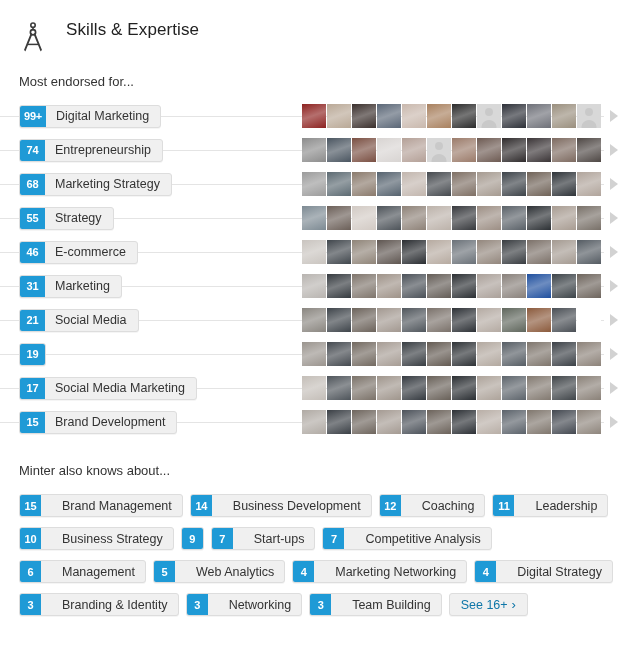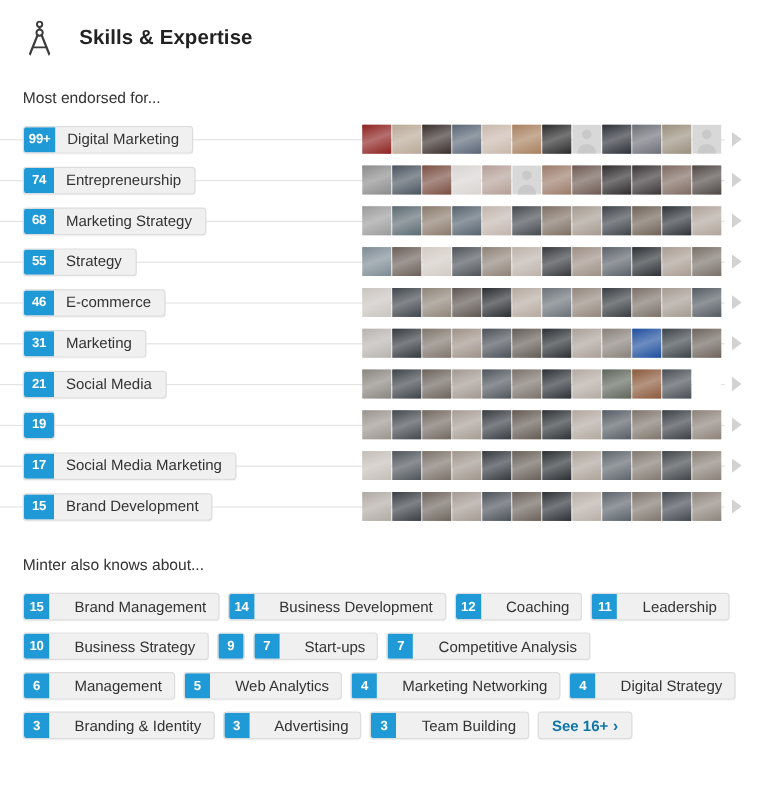--- a/index.html
+++ b/index.html
@@ -12,25 +12,24 @@
     height: 657px;
     overflow: hidden;
     font-family: "Liberation Sans", sans-serif;
     color: #333333;
     -webkit-font-smoothing: antialiased;
   }
 
   
   .section-header {
     display: flex;
-    align-items: center;
+    align-items: flex-start;
     padding: 20px 0 0 16px;
     height: 44px;
     box-sizing: border-box;
-    font-weight: bold;
   }
   .compass-icon {
     width: 34px;
     height: 34px;
     flex: 0 0 34px;
     display: flex;
     align-items: center;
     justify-content: center;
   }
   .section-title {
@@ -178,21 +177,21 @@
     display: inline-flex;
     align-items: center;
     justify-content: center;
     height: 23px;
     padding: 0 11px;
     background: #f0f0f0;
     border: 1px solid #dddddd;
     border-radius: 3px;
     color: #0e76a8;
     font-size: 12.5px;
-    font-weight: bold;
+    font-weight: normal;
     box-sizing: border-box;
     white-space: nowrap;
     box-shadow: 0 1px 0 rgba(0,0,0,0.04);
   }
   .see-more-chevron {
     font-size: 13px;
     margin-left: 4px;
     line-height: 1;
   }
 </style>
@@ -495,21 +494,21 @@
           <span class="skill-name">Digital Strategy</span>
         </div>
       </div>
       <div class="also-row">
         <div class="skill-pill">
           <span class="skill-count">3</span>
           <span class="skill-name">Branding &amp; Identity</span>
         </div>
         <div class="skill-pill">
           <span class="skill-count">3</span>
-          <span class="skill-name">Advertising</span>
+          <span class="skill-name">Networking</span>
         </div>
         <div class="skill-pill">
           <span class="skill-count">3</span>
           <span class="skill-name">Team Building</span>
         </div>
         <div class="see-more-pill">
           <span>See 16+</span>
           <span class="see-more-chevron">›</span>
         </div>
       </div>

